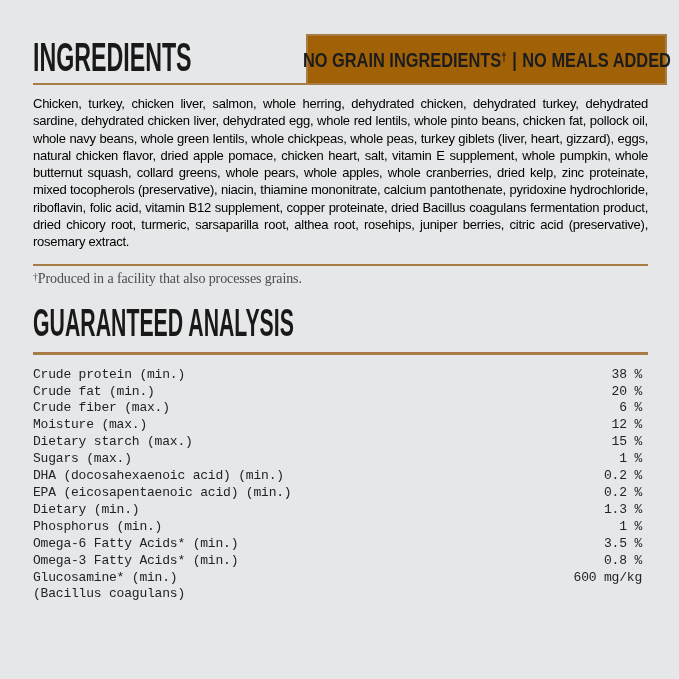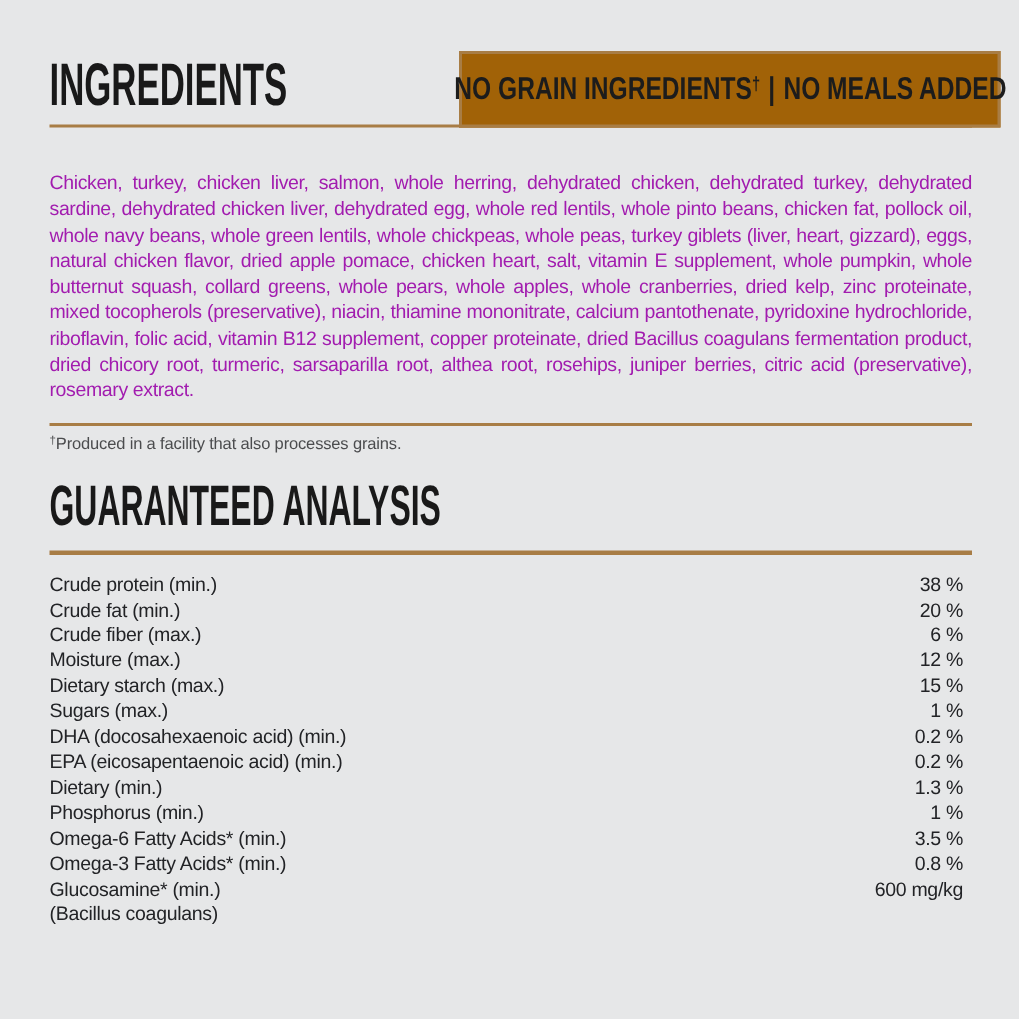--- a/index.html
+++ b/index.html
@@ -67,50 +67,52 @@
   }
   .badge-text sup {
     font-size: 60%;
     vertical-align: 6px;
   }
   .badge-sep {
     padding: 0 7px;
   }
   
   .ing-body {
-    margin-top: 28px;
+    margin-top: 10px;
     font-size: 13px;
     letter-spacing: -0.25px;
     line-height: 17.3px;
-    color: #a21caf;
+    color: #000000;
     text-align: justify;
   }
   .rule {
     height: 2px;
     background: #a87d45;
     border: 0;
     margin: 0;
   }
   .rule-2 { margin-top: 12px; }
   .footnote {
     margin-top: 5px;
-    font-size: 11px;
+    font-size: 14px;
     letter-spacing: -0.1px;
     color: #4b4c4e;
+    font-family: Liberation Serif, serif;
   }
   .footnote sup { font-size: 70%; vertical-align: 3px; }
   
   .title-analysis {
     margin-top: 17px;
     font-size: 38px;
     transform: scaleX(0.56);
   }
   .rule-3 { margin-top: 10px; height: 3px; }
   .ga-table {
     margin-top: 12px;
+    font-family: Liberation Mono, monospace;
   }
   .ga-row {
     display: flex;
     justify-content: space-between;
     align-items: baseline;
     font-size: 13px;
     letter-spacing: -0.2px;
     line-height: 16.9px;
     color: #222326;
   }

